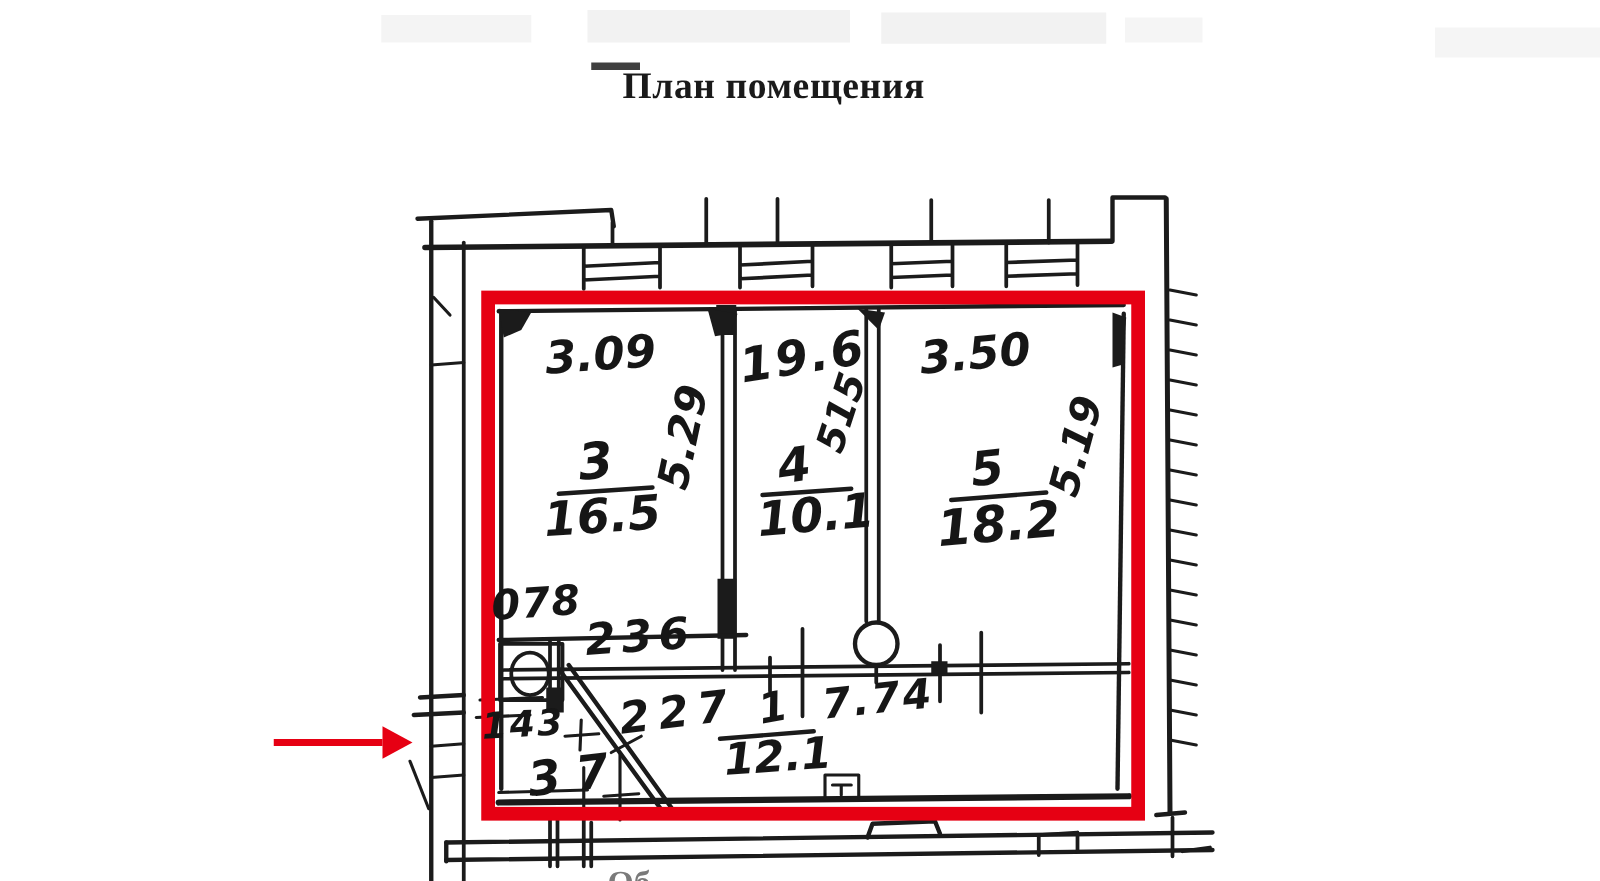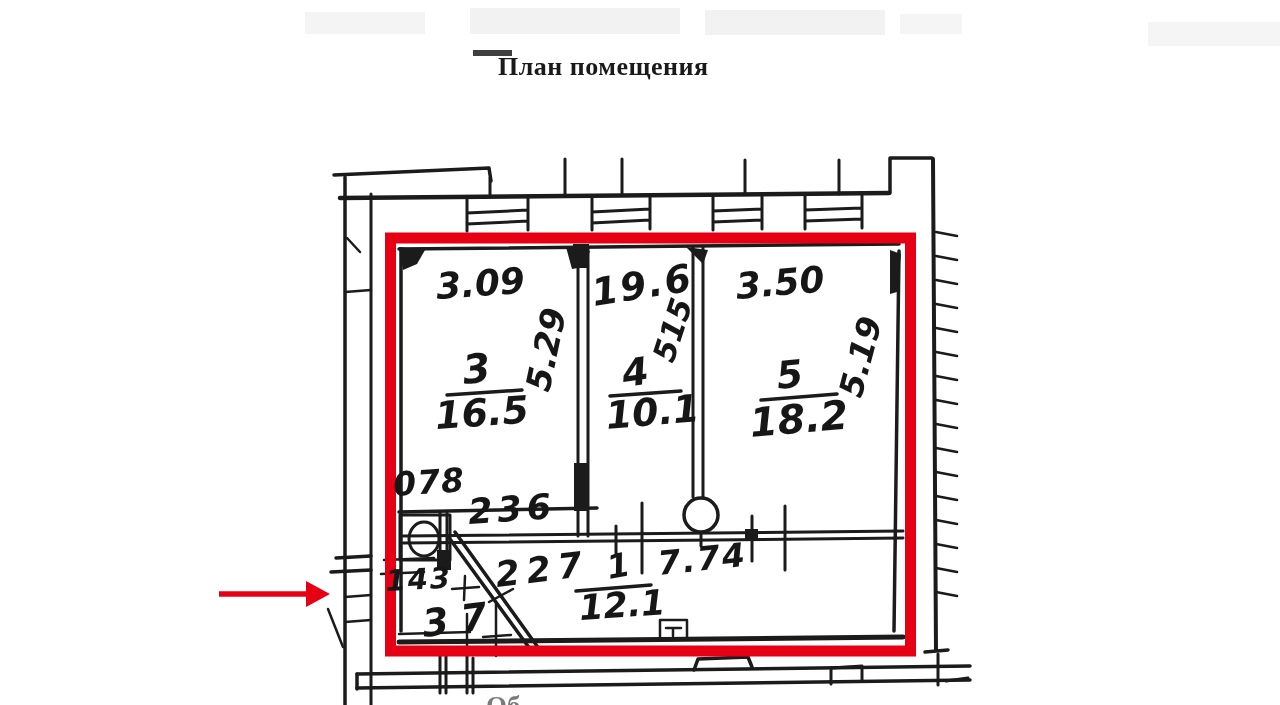--- a/index.html
+++ b/index.html
@@ -6,21 +6,21 @@
   body{
     width:1280px;height:705px;
     background:#ffffff;
     overflow:hidden;
     position:relative;
     font-family:"Liberation Sans",sans-serif;
   }
   .page-title{
     position:absolute;left:498px;top:52px;
     font-family:"Liberation Serif",serif;
-    font-weight:bold;font-size:26px;color:#1a1a1a;
+    font-weight:bold;font-size:30px;color:#1a1a1a;
     letter-spacing:.5px;white-space:nowrap;
   }
   .caption-partial{
     position:absolute;left:486px;top:691px;
     font-family:"Liberation Serif",serif;
     font-size:27px;color:#7a7a7a;font-weight:bold;
   }
   svg{position:absolute;left:0;top:0;}
   .ink{stroke:#1b1b1b;fill:none;stroke-linecap:round;stroke-linejoin:round;}
   .hand{

